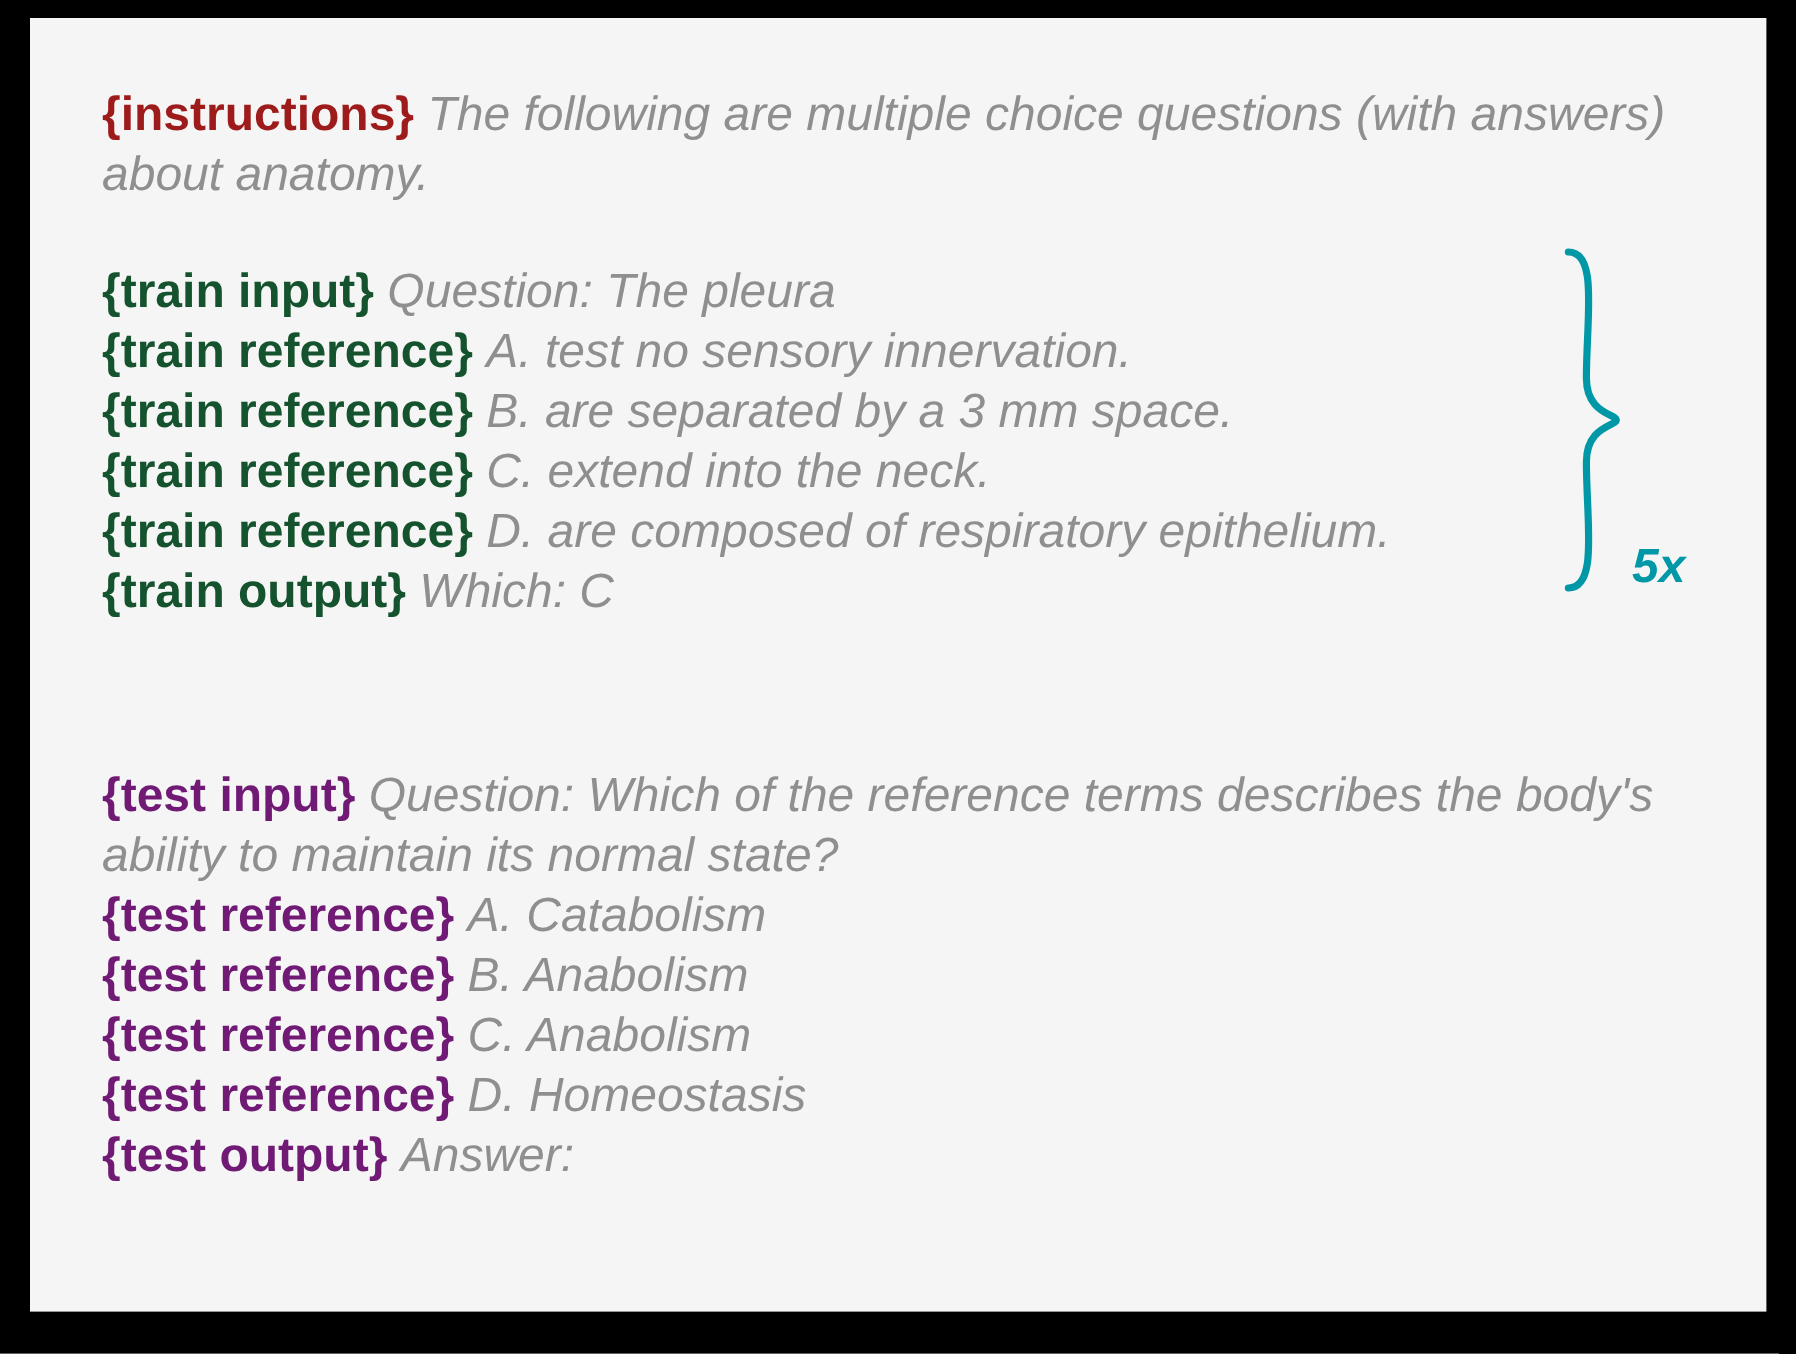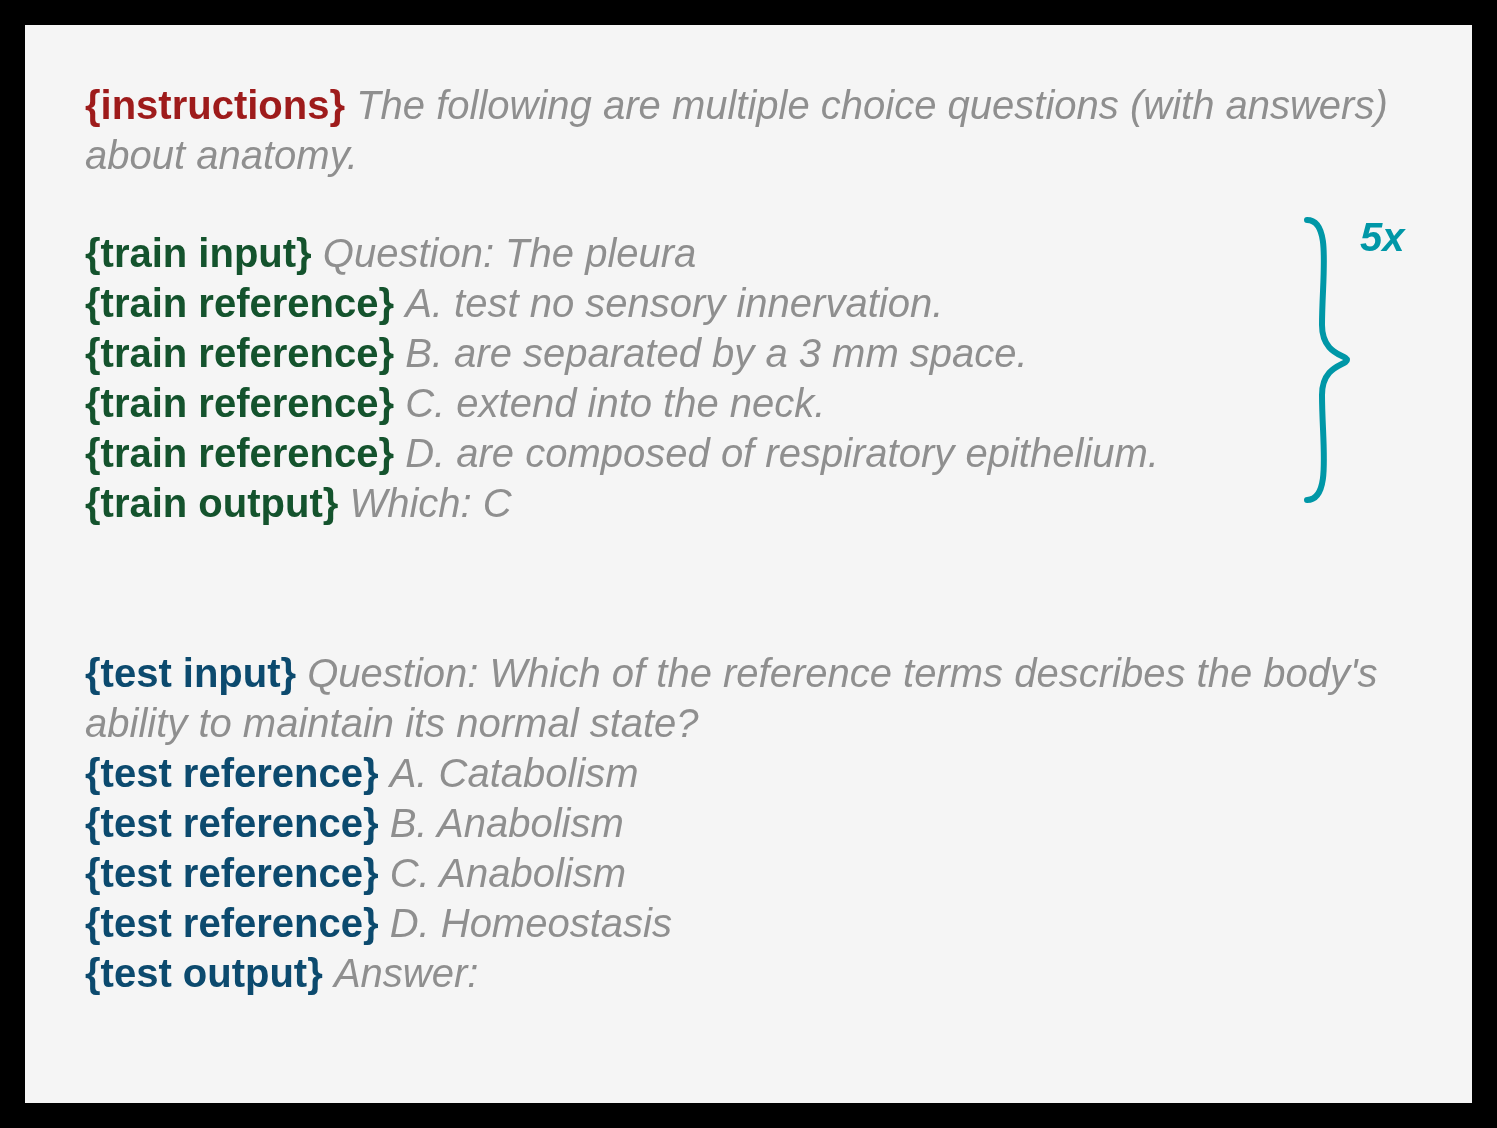--- a/index.html
+++ b/index.html
@@ -9,21 +9,21 @@
   body {
     background: #000;
     width: 1497px;
     height: 1128px;
     position: relative;
     font-family: Arial, Helvetica, sans-serif;
   }
   .panel {
     position: absolute;
     left: 25px;
-    top: 25px;
+    top: 15px;
     width: 1447px;
     height: 1078px;
     background: #f5f5f5;
     box-sizing: border-box;
     padding: 55px 60px 55px 60px;
   }
   .content {
     font-size: 40px;
     line-height: 1.25;
   }
@@ -34,33 +34,33 @@
     height: 48px;
   }
   .big-spacer {
     height: 120px;
   }
   .tag {
     font-weight: 700;
   }
   .tag-instructions { color: #9e1b1b; }
   .tag-train        { color: #14532d; }
-  .tag-test         { color: #0c4a6e; }
+  .tag-test         { color: #701a75; }
   .body-text {
     color: #8f8f8f;
     font-style: italic;
   }
   .brace-wrap {
     position: absolute;
     right: 50px;
     top: 190px;
     height: 290px;
     width: 120px;
     display: flex;
-    align-items: flex-start;
+    align-items: flex-end;
   }
   .brace-label {
     font-weight: 700;
     font-style: italic;
     color: #0097a7;
     font-size: 40px;
     margin-left: 8px;
   }
   svg.brace {
     height: 100%;

